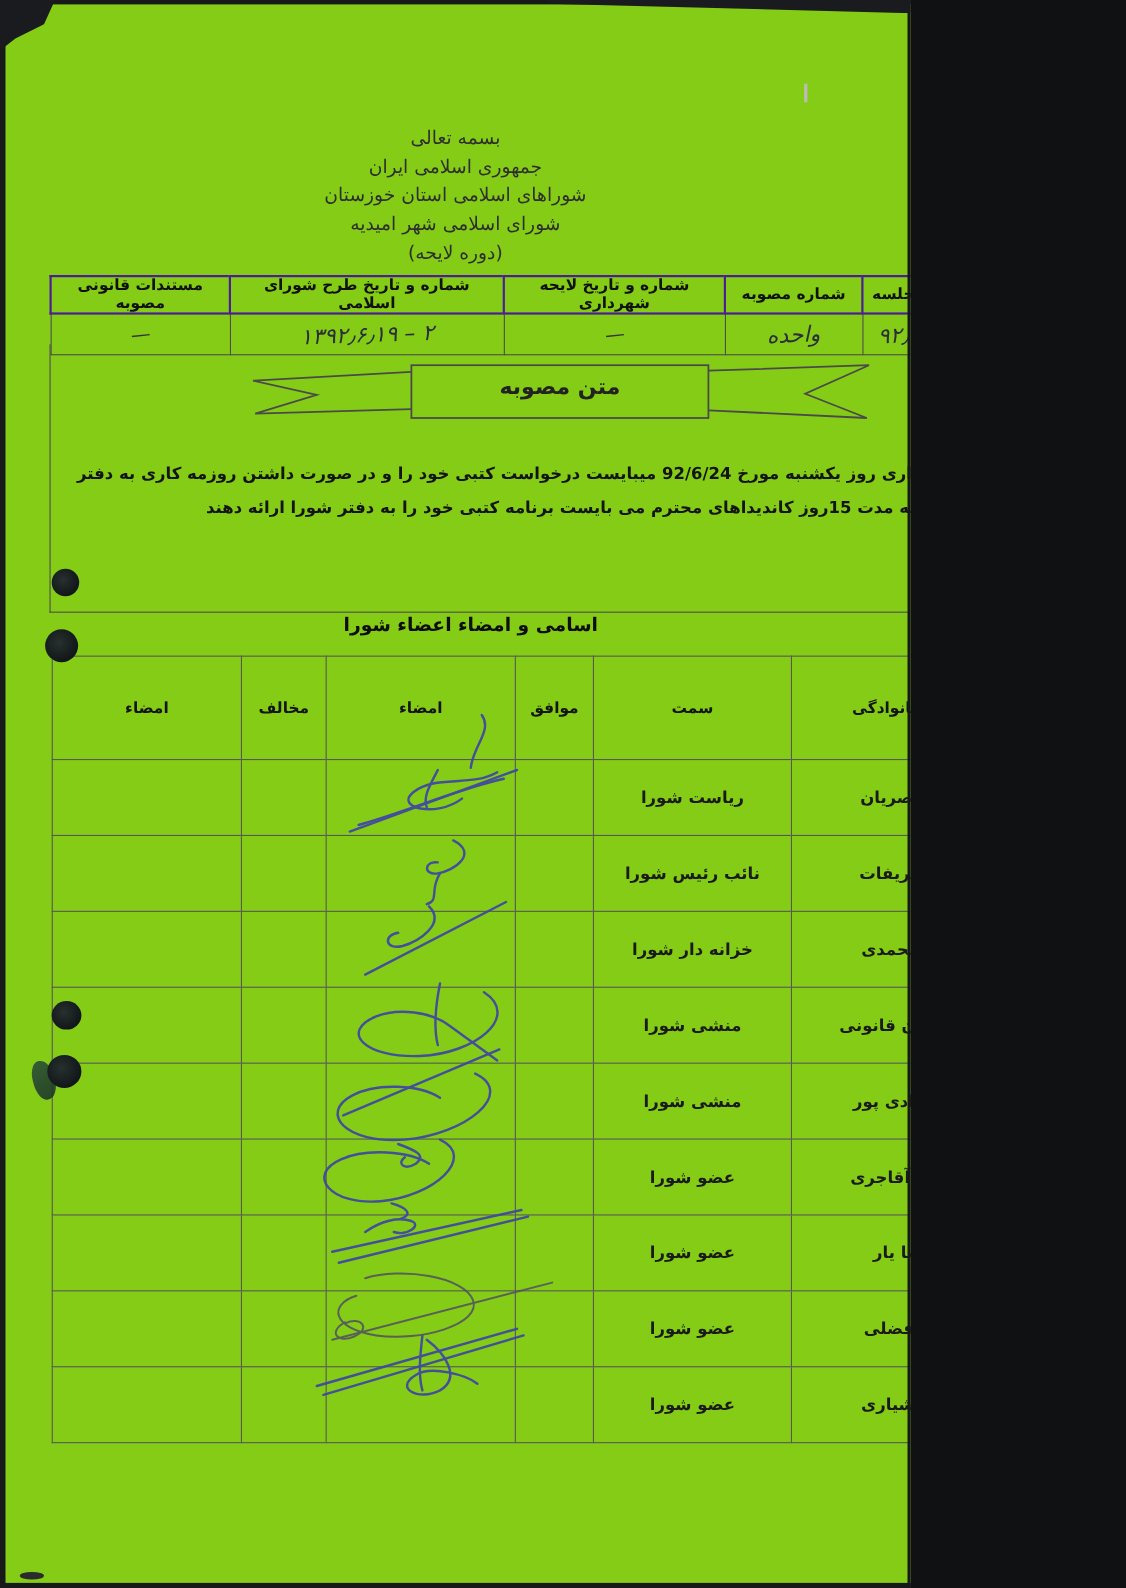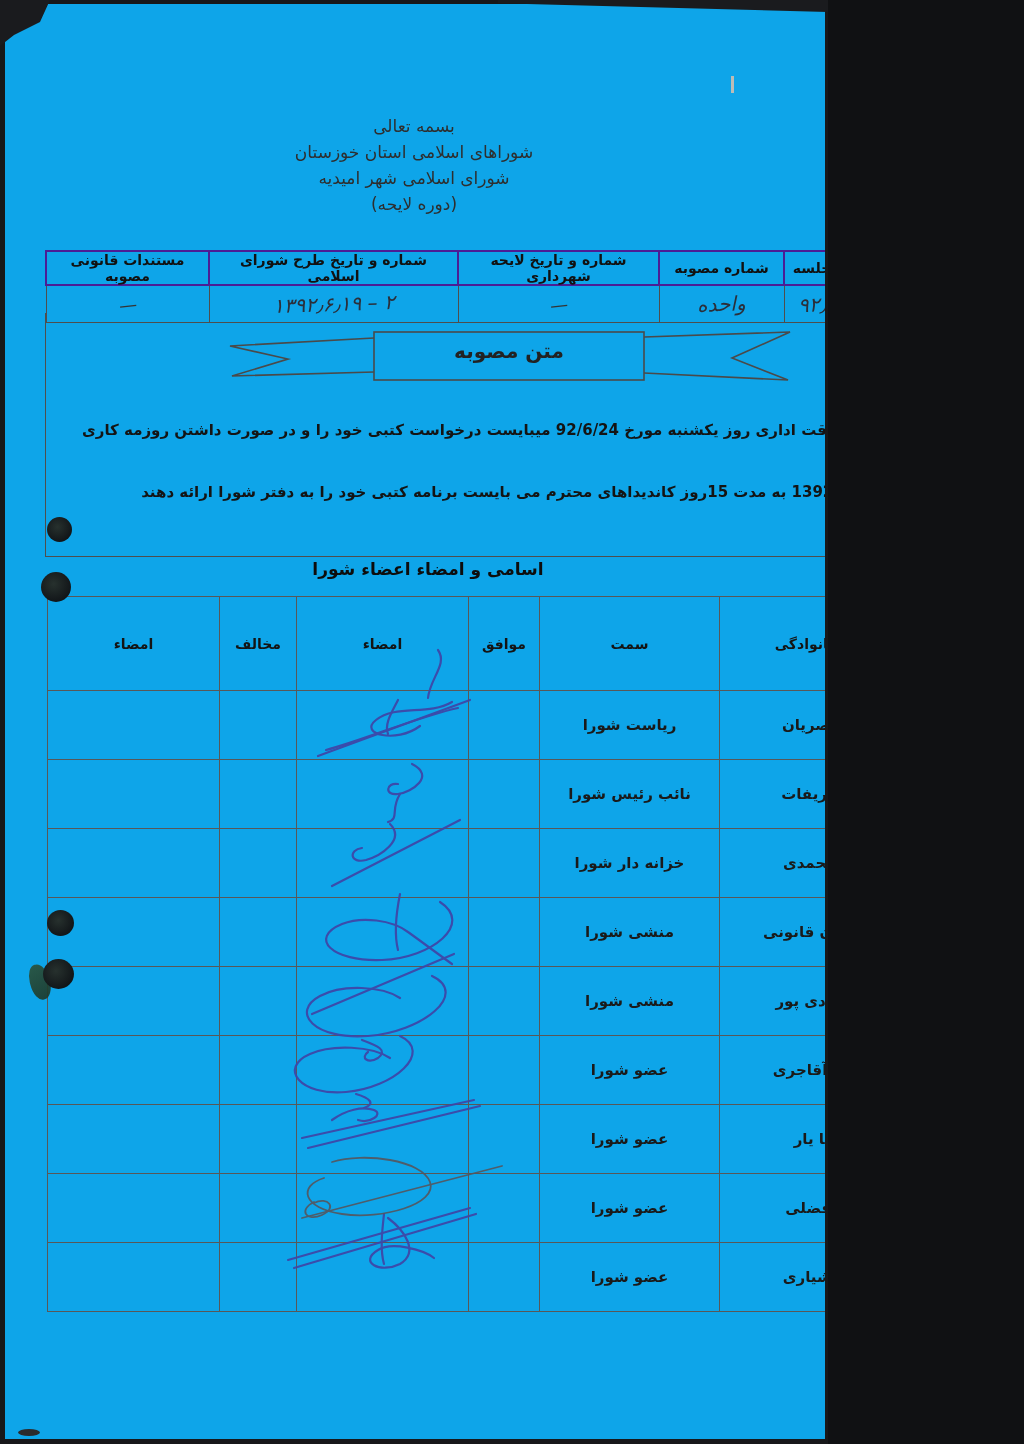--- a/index.html
+++ b/index.html
@@ -1,16 +1,16 @@
 <!DOCTYPE html>
 <html lang="fa"><head>
 <meta charset="utf-8">
 <style>
   html,body{margin:0;padding:0;background:#101113;}
-  .page{position:relative;width:828px;height:1444px;background:#0ea5e9;overflow:hidden;
+  .page{position:relative;width:828px;height:1444px;background:#84cc16;overflow:hidden;
         font-family:"DejaVu Sans",sans-serif;color:#1b1b1b;}
   
   .edge{position:absolute;background:#17181a;z-index:30;}
   .edge.top{left:0;top:0;width:1024px;height:4px;}
   .edge.left{left:0;top:0;width:5px;height:1444px;}
   .edge.bottom{left:0;bottom:0;width:1024px;height:5px;}
   .edge.right{right:0;top:0;width:3px;height:1444px;}
   .corner-tl{position:absolute;left:0;top:0;width:50px;height:46px;background:#1a1b1e;z-index:31;
              clip-path:polygon(0 0,100% 0,80% 48%,28% 76%,0 100%);}
   .corner-tr{position:absolute;right:0;top:0;width:330px;height:12px;background:#1a1b1e;z-index:31;
@@ -27,21 +27,21 @@
               font-size:17px;line-height:26px;color:#2e2e2e;letter-spacing:.5px;}
   
   table{border-collapse:collapse;table-layout:fixed;}
   .info-table{position:absolute;left:45px;top:250px;width:930px;direction:rtl;}
   .info-table th{border:2px solid #4c1d95;font-size:14px;font-weight:bold;height:29px;padding:0 3px;color:#111;}
   .info-table td{border:1px solid #4e4e4e;height:34px;text-align:center;vertical-align:middle;}
   .hand{font-size:20px;color:#2b2f3a;font-style:italic;letter-spacing:2px;transform:rotate(-2deg);display:inline-block;}
   .dash{font-size:18px;color:#343434;display:inline-block;transform:rotate(-6deg);}
   
   .res-box{position:absolute;left:45px;top:313px;width:928px;height:243px;
-           border:1px solid #4e4e4e;border-top:none;}
+           border:1px solid #4e4e4e;border-top:none;padding-left:46px;}
   .banner{position:absolute;left:178px;top:14px;width:572px;height:60px;}
   .banner-title{position:absolute;left:328px;top:26px;width:270px;text-align:center;
                 font-size:20px;font-weight:bold;letter-spacing:6px;color:#222;}
   .res-body{position:absolute;top:102px;right:16px;left:22px;direction:rtl;text-align:right;
             font-size:15px;font-weight:bold;line-height:31px;color:#141414;}
   
   .members-title{position:absolute;top:559px;left:0;width:100%;text-align:center;
                  transform:translateX(14px);font-size:17px;font-weight:bold;color:#0d0d0d;letter-spacing:1px;}
   .members-table{position:absolute;left:47px;top:596px;width:928px;direction:rtl;}
   .members-table th{border:1px solid #585858;height:91px;font-size:14px;font-weight:bold;color:#141414;}
@@ -65,20 +65,21 @@
   <div class="scratch"></div>
 
   <div class="hole" style="left:47px;top:517px;width:25px;height:25px;"></div>
   <div class="hole" style="left:41px;top:572px;width:30px;height:30px;"></div>
   <div class="hole" style="left:47px;top:910px;width:27px;height:26px;"></div>
   <div class="smudge" style="left:30px;top:964px;width:20px;height:36px;"></div>
   <div class="hole" style="left:43px;top:959px;width:31px;height:30px;"></div>
 
   <div class="doc-header">
     <div>بسمه تعالی</div>
+    <div>جمهوری اسلامی ایران</div>
     <div>شوراهای اسلامی استان خوزستان</div>
     <div>شورای اسلامی شهر امیدیه</div>
     <div>(دوره لایحه)</div>
   </div>
 
   <table class="info-table">
     <colgroup>
       <col style="width:97px">
         <col style="width:95px">
         <col style="width:125px">

